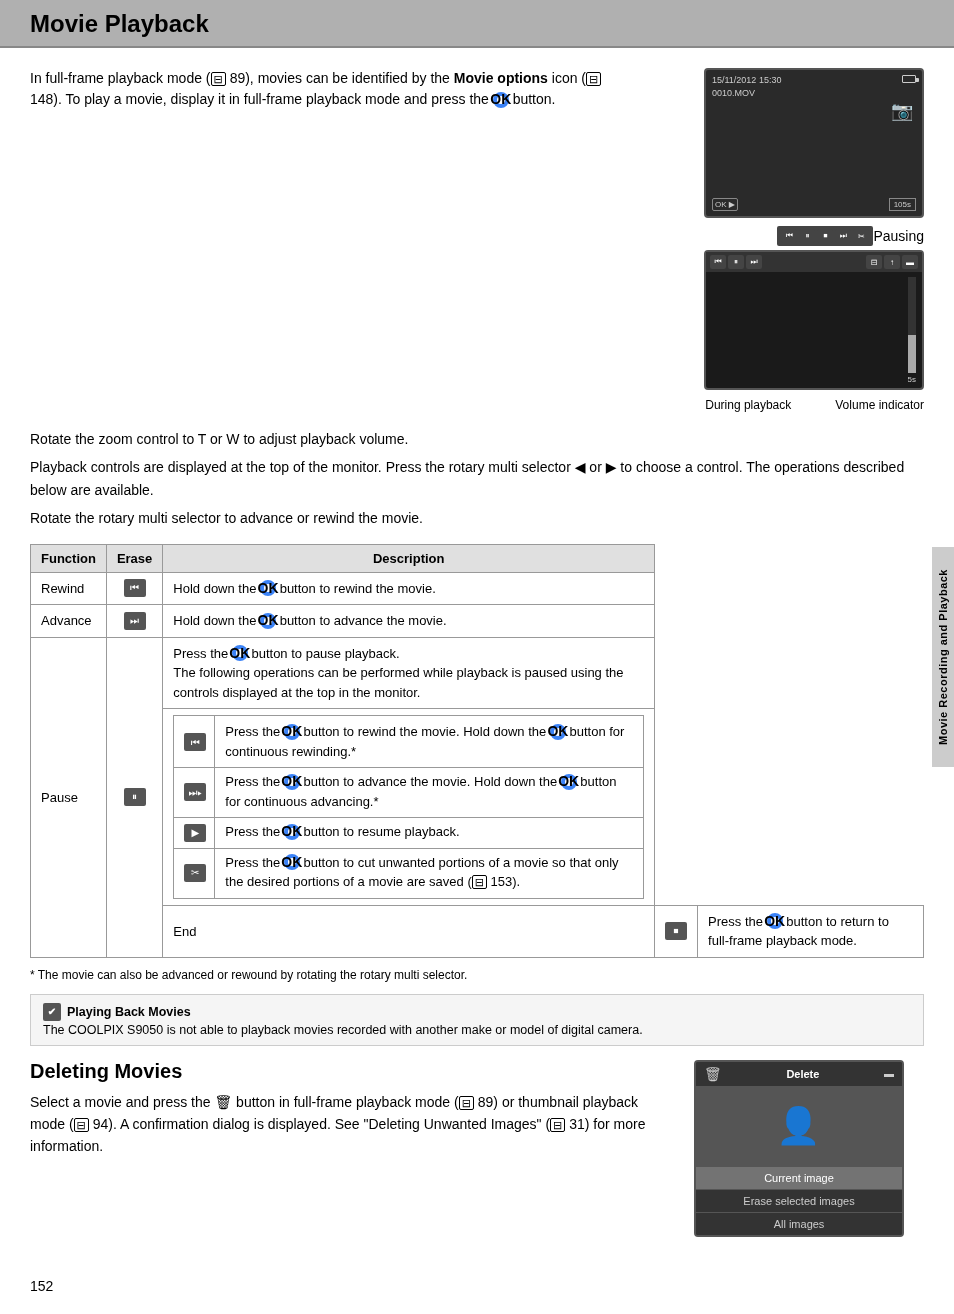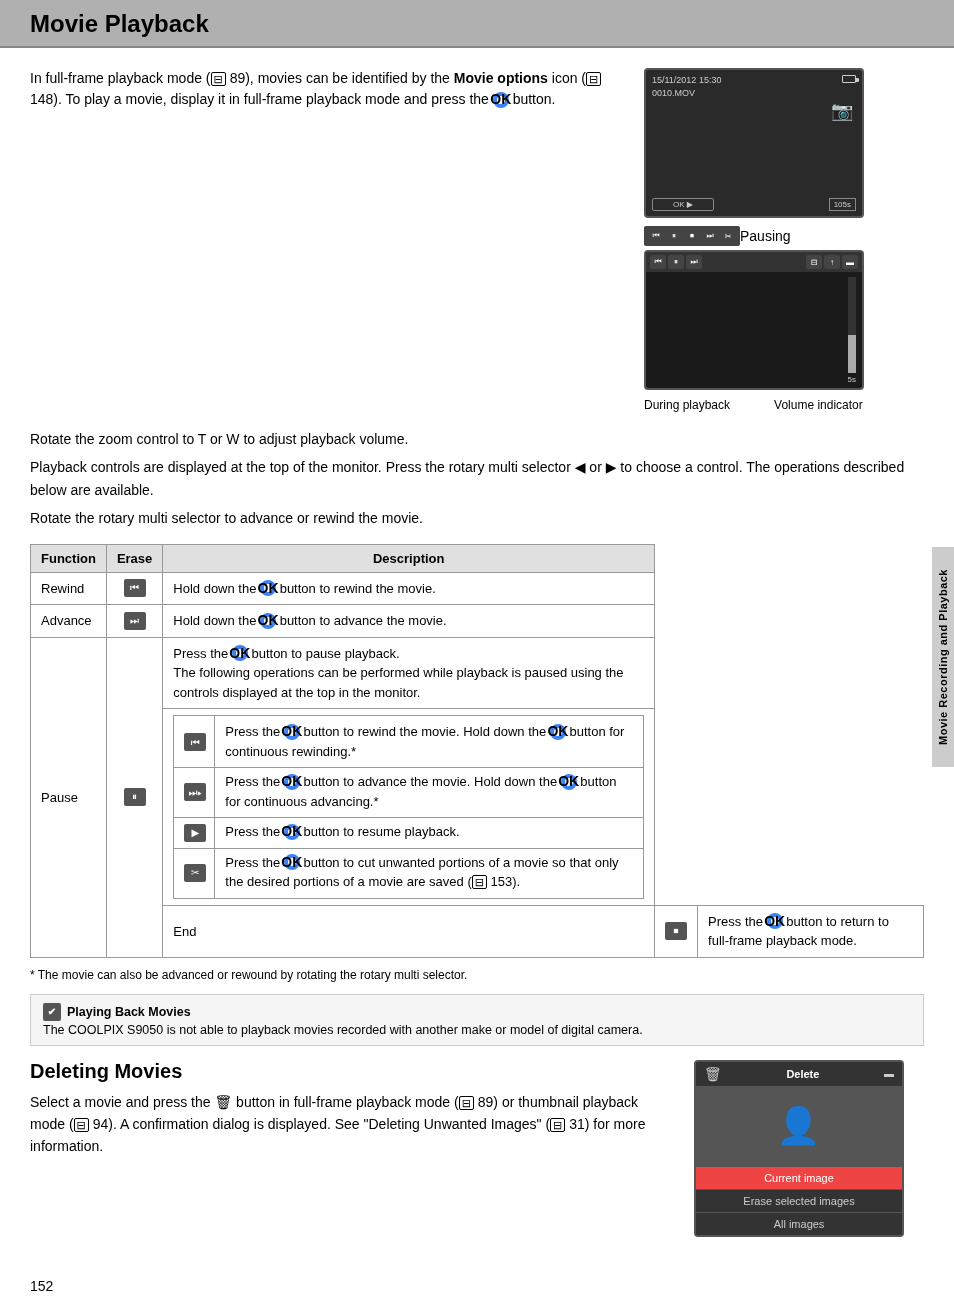--- a/index.html
+++ b/index.html
@@ -41,21 +41,21 @@
     }
     .top-left p {
       font-size: 14px;
       line-height: 1.5;
       margin-bottom: 10px;
     }
     .top-right {
       width: 280px;
       display: flex;
       flex-direction: column;
-      align-items: flex-start;
+      align-items: flex-end;
     }
 
     
     .camera-screen {
       width: 220px;
       height: 150px;
       background: #2a2a2a;
       border: 2px solid #555;
       border-radius: 4px;
       position: relative;
@@ -108,21 +108,21 @@
       right: 0;
       display: flex;
       justify-content: space-between;
       padding: 0 6px;
       align-items: center;
     }
     .camera-screen .ok-btn {
       color: #ccc;
       font-size: 8px;
       border: 1px solid #888;
-      padding: 1px 20px;
+      padding: 1px 2px;
       border-radius: 2px;
     }
     .camera-screen .counter {
       color: #ccc;
       font-size: 8px;
       border: 1px solid #888;
       padding: 1px 4px;
     }
     .ctrl-btn {
       background: #444;
@@ -345,21 +345,21 @@
       background: #333;
     }
     .delete-dialog .menu-item {
       padding: 5px 10px;
       color: #ccc;
       font-size: 11px;
       text-align: center;
       border-top: 1px solid #555;
     }
     .delete-dialog .menu-item.highlighted {
-      background: #ef4444;
+      background: #737373;
       color: #fff;
     }
 
     
     .page-footer {
       position: absolute;
       bottom: 20px;
       left: 30px;
       font-size: 14px;
     }

